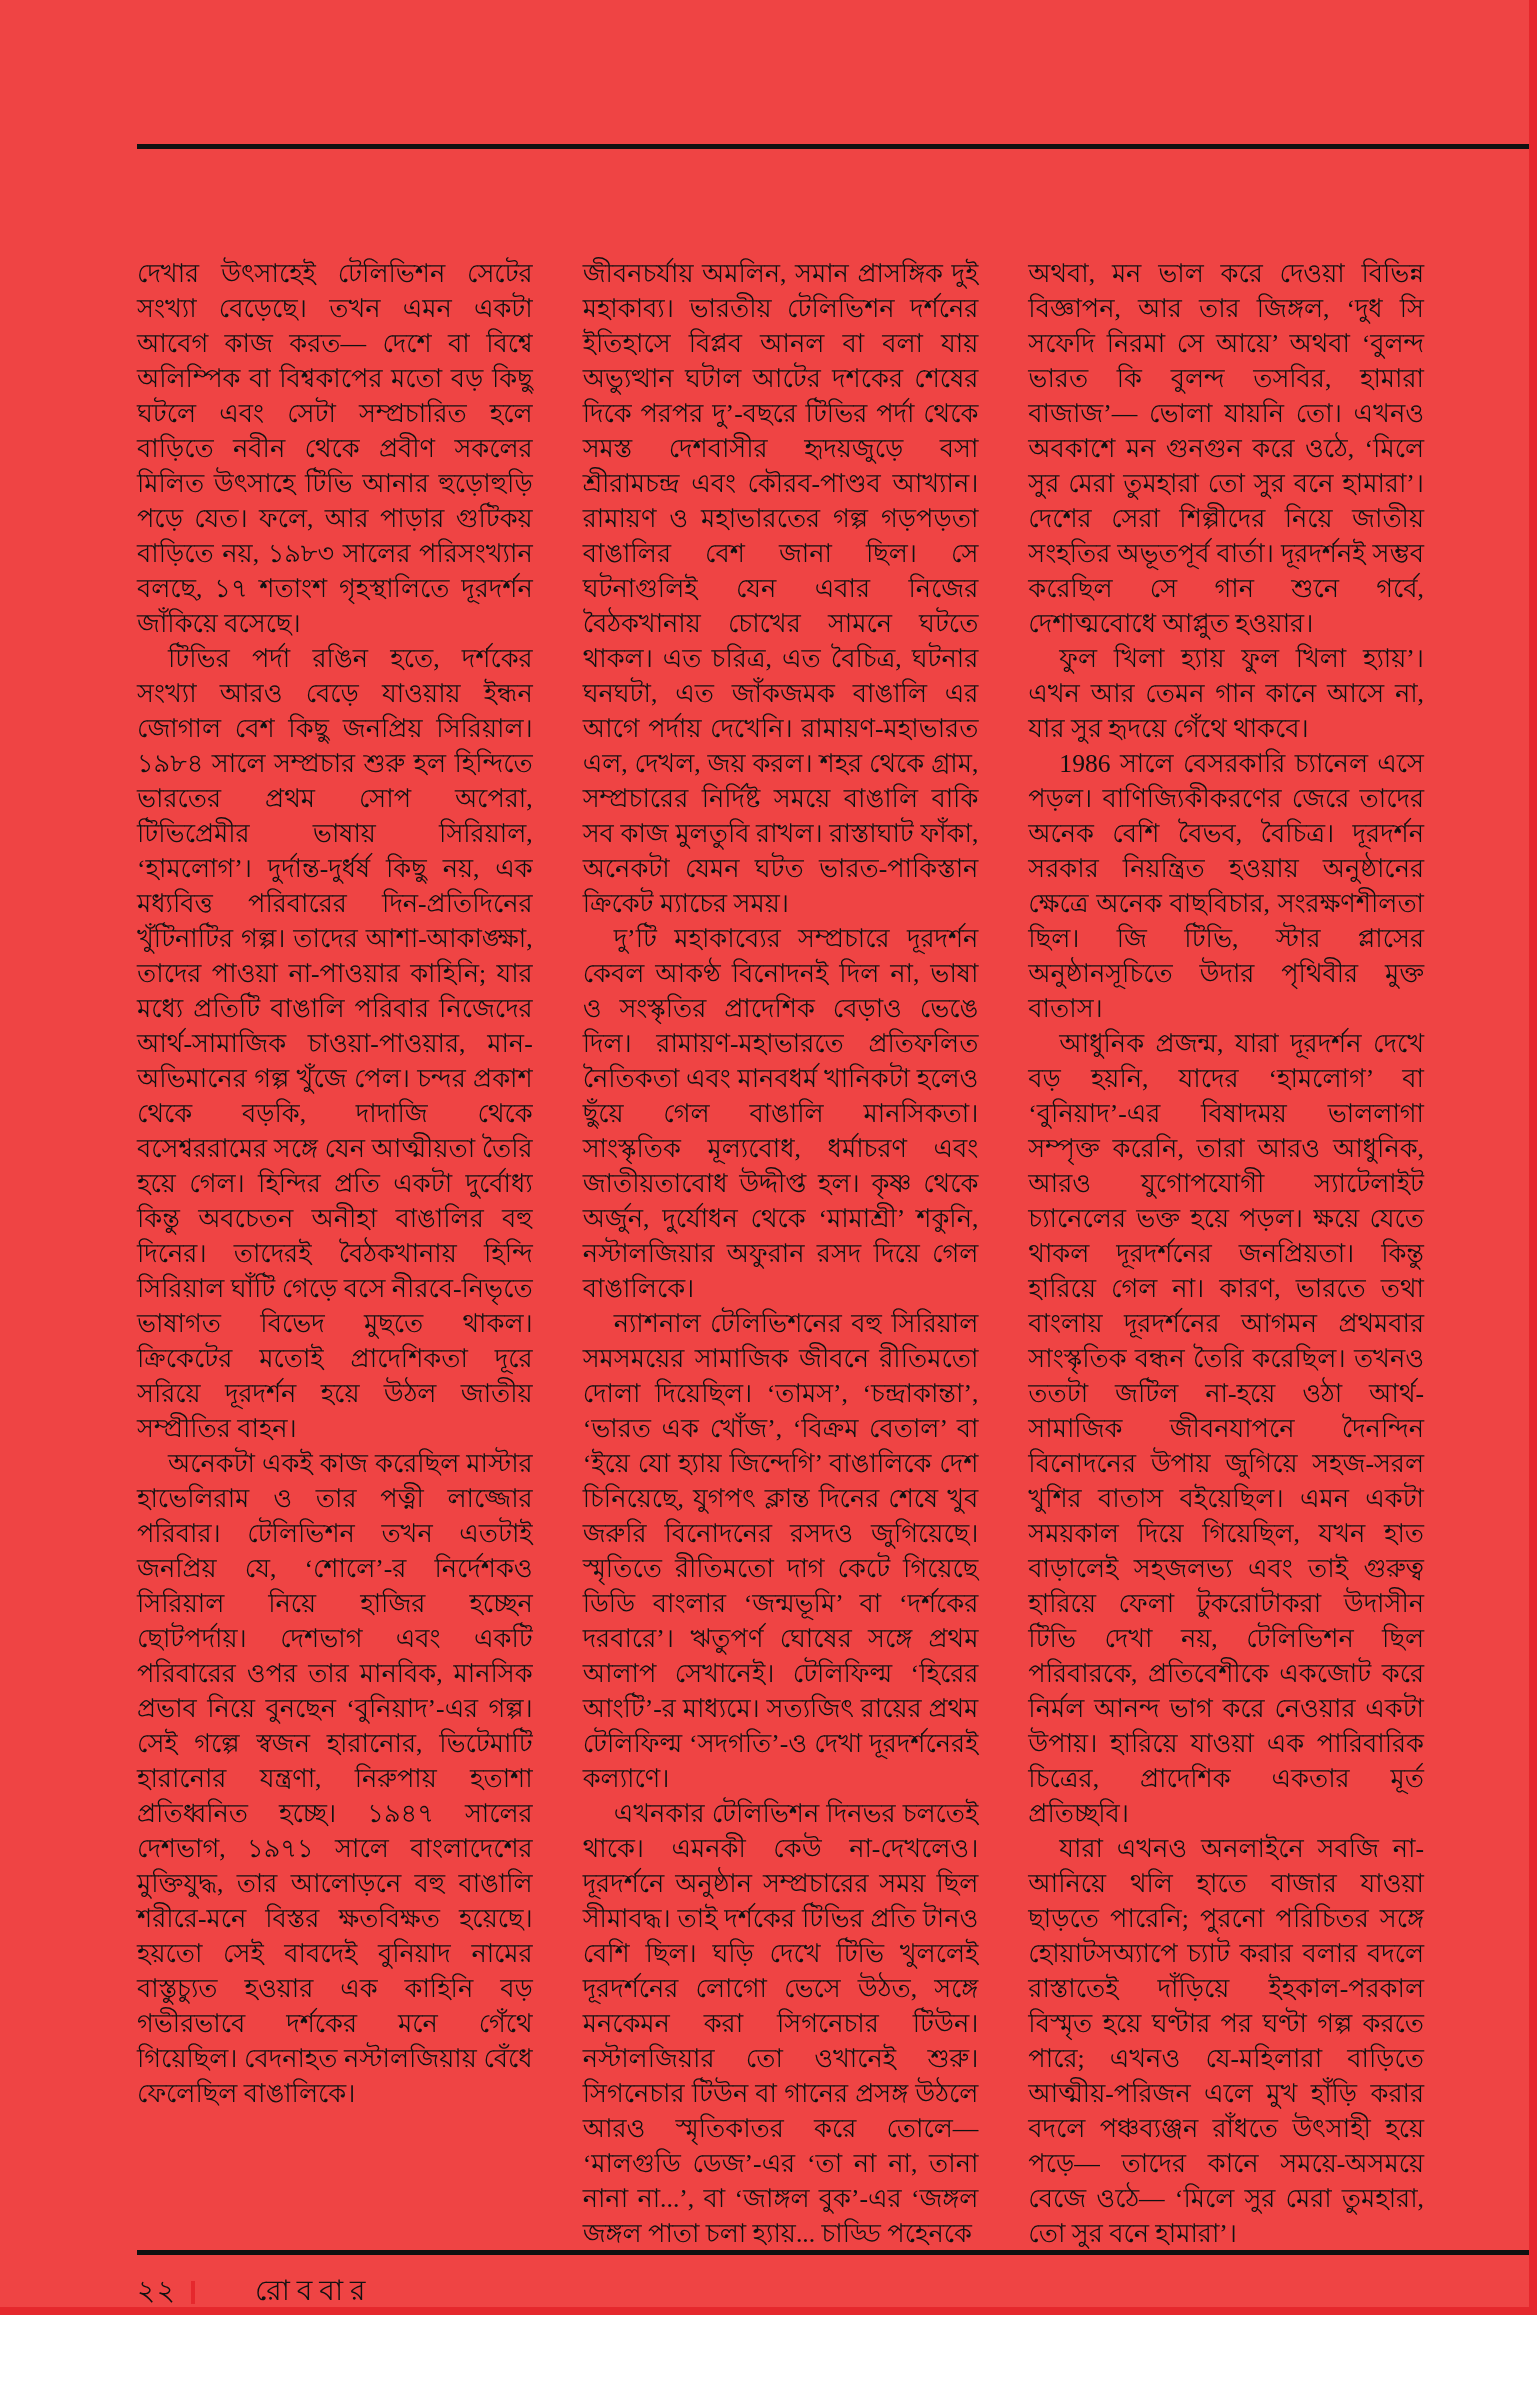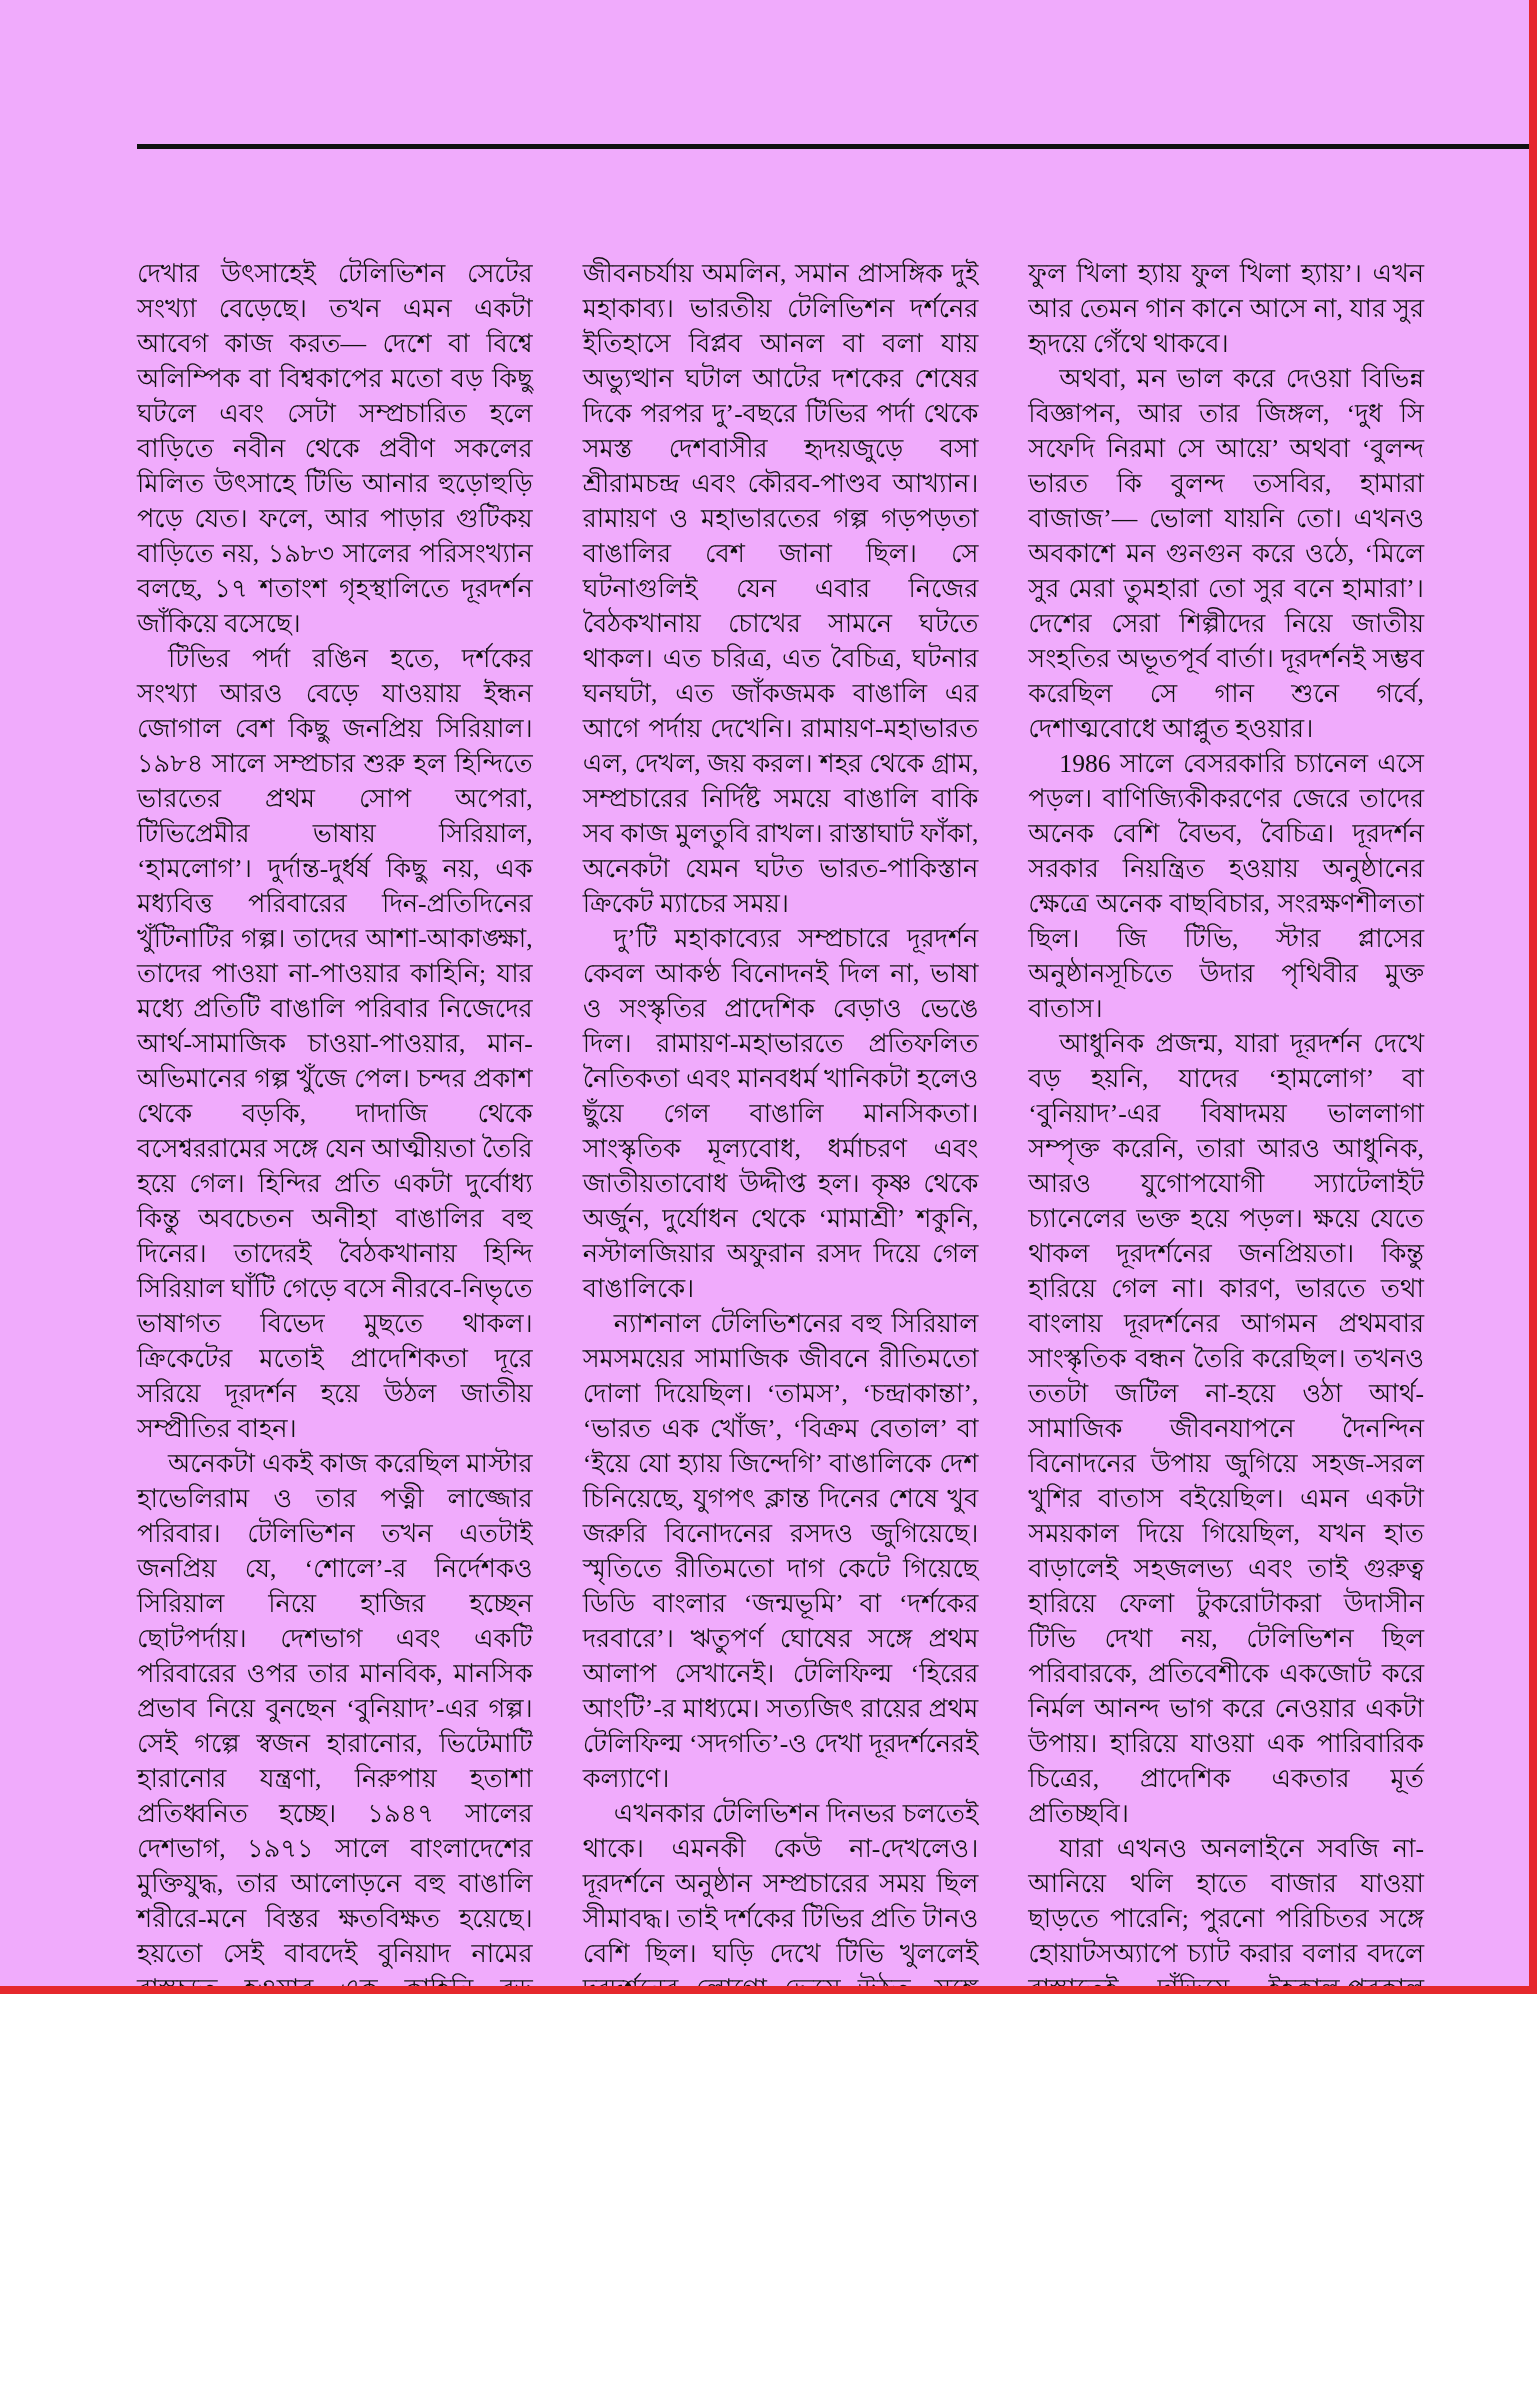--- a/index.html
+++ b/index.html
@@ -1,20 +1,20 @@
 <!DOCTYPE html>
 <html style="font-size:12.4px"><head>
 <meta charset="utf-8">
 <style>
   html, body { margin: 0; padding: 0; background: #ffffff; }
   .page {
     position: relative;
     width: 1538px;
-    height: 1994px;
-    background: #f0abfc;
+    height: 2315px;
+    background: #ef4444;
     overflow: hidden;
     font-family: "Liberation Serif", serif;
     color: #111111;
   }
   .edge-right {
     position: absolute; top: 0; right: 0;
     width: 9.3px; height: 100%;
     background: #e5282d;
   }
   .edge-bottom {
@@ -67,22 +67,22 @@
         <p class="para">টিভির পর্দা রঙিন হতে, দর্শকের সংখ্যা আরও বেড়ে যাওয়ায় ইন্ধন জোগাল বেশ কিছু জনপ্রিয় সিরিয়াল। ১৯৮৪ সালে সম্প্রচার শুরু হল হিন্দিতে ভারতের প্রথম সোপ অপেরা, টিভিপ্রেমীর ভাষায় সিরিয়াল, ‘হামলোগ’। দুর্দান্ত-দুর্ধর্ষ কিছু নয়, এক মধ্যবিত্ত পরিবারের দিন-প্রতিদিনের খুঁটিনাটির গল্প। তাদের আশা-আকাঙ্ক্ষা, তাদের পাওয়া না-পাওয়ার কাহিনি; যার মধ্যে প্রতিটি বাঙালি পরিবার নিজেদের আর্থ-সামাজিক চাওয়া-পাওয়ার, মান-অভিমানের গল্প খুঁজে পেল। চন্দর প্রকাশ থেকে বড়কি, দাদাজি থেকে বসেশ্বররামের সঙ্গে যেন আত্মীয়তা তৈরি হয়ে গেল। হিন্দির প্রতি একটা দুর্বোধ্য কিন্তু অবচেতন অনীহা বাঙালির বহু দিনের। তাদেরই বৈঠকখানায় হিন্দি সিরিয়াল ঘাঁটি গেড়ে বসে নীরবে-নিভৃতে ভাষাগত বিভেদ মুছতে থাকল। ক্রিকেটের মতোই প্রাদেশিকতা দূরে সরিয়ে দূরদর্শন হয়ে উঠল জাতীয় সম্প্রীতির বাহন।</p>
         <p class="para">অনেকটা একই কাজ করেছিল মাস্টার হাভেলিরাম ও তার পত্নী লাজ্জোর পরিবার। টেলিভিশন তখন এতটাই জনপ্রিয় যে, ‘শোলে’-র নির্দেশকও সিরিয়াল নিয়ে হাজির হচ্ছেন ছোটপর্দায়। দেশভাগ এবং একটি পরিবারের ওপর তার মানবিক, মানসিক প্রভাব নিয়ে বুনছেন ‘বুনিয়াদ’-এর গল্প। সেই গল্পে স্বজন হারানোর, ভিটেমাটি হারানোর যন্ত্রণা, নিরুপায় হতাশা প্রতিধ্বনিত হচ্ছে। ১৯৪৭ সালের দেশভাগ, ১৯৭১ সালে বাংলাদেশের মুক্তিযুদ্ধ, তার আলোড়নে বহু বাঙালি শরীরে-মনে বিস্তর ক্ষতবিক্ষত হয়েছে। হয়তো সেই বাবদেই বুনিয়াদ নামের বাস্তুচ্যুত হওয়ার এক কাহিনি বড় গভীরভাবে দর্শকের মনে গেঁথে গিয়েছিল। বেদনাহত নস্টালজিয়ায় বেঁধে ফেলেছিল বাঙালিকে।</p>
       </div>
     <div class="column">
         <p class="para">জীবনচর্যায় অমলিন, সমান প্রাসঙ্গিক দুই মহাকাব্য। ভারতীয় টেলিভিশন দর্শনের ইতিহাসে বিপ্লব আনল বা বলা যায় অভ্যুত্থান ঘটাল আটের দশকের শেষের দিকে পরপর দু’-বছরে টিভির পর্দা থেকে সমস্ত দেশবাসীর হৃদয়জুড়ে বসা শ্রীরামচন্দ্র এবং কৌরব-পাণ্ডব আখ্যান। রামায়ণ ও মহাভারতের গল্প গড়পড়তা বাঙালির বেশ জানা ছিল। সে ঘটনাগুলিই যেন এবার নিজের বৈঠকখানায় চোখের সামনে ঘটতে থাকল। এত চরিত্র, এত বৈচিত্র, ঘটনার ঘনঘটা, এত জাঁকজমক বাঙালি এর আগে পর্দায় দেখেনি। রামায়ণ-মহাভারত এল, দেখল, জয় করল। শহর থেকে গ্রাম, সম্প্রচারের নির্দিষ্ট সময়ে বাঙালি বাকি সব কাজ মুলতুবি রাখল। রাস্তাঘাট ফাঁকা, অনেকটা যেমন ঘটত ভারত-পাকিস্তান ক্রিকেট ম্যাচের সময়।</p>
         <p class="para">দু’টি মহাকাব্যের সম্প্রচারে দূরদর্শন কেবল আকণ্ঠ বিনোদনই দিল না, ভাষা ও সংস্কৃতির প্রাদেশিক বেড়াও ভেঙে দিল। রামায়ণ-মহাভারতে প্রতিফলিত নৈতিকতা এবং মানবধর্ম খানিকটা হলেও ছুঁয়ে গেল বাঙালি মানসিকতা। সাংস্কৃতিক মূল্যবোধ, ধর্মাচরণ এবং জাতীয়তাবোধ উদ্দীপ্ত হল। কৃষ্ণ থেকে অর্জুন, দুর্যোধন থেকে ‘মামাশ্রী’ শকুনি, নস্টালজিয়ার অফুরান রসদ দিয়ে গেল বাঙালিকে।</p>
         <p class="para">ন্যাশনাল টেলিভিশনের বহু সিরিয়াল সমসময়ের সামাজিক জীবনে রীতিমতো দোলা দিয়েছিল। ‘তামস’, ‘চন্দ্রাকান্তা’, ‘ভারত এক খোঁজ’, ‘বিক্রম বেতাল’ বা ‘ইয়ে যো হ্যায় জিন্দেগি’ বাঙালিকে দেশ চিনিয়েছে, যুগপৎ ক্লান্ত দিনের শেষে খুব জরুরি বিনোদনের রসদও জুগিয়েছে। স্মৃতিতে রীতিমতো দাগ কেটে গিয়েছে ডিডি বাংলার ‘জন্মভূমি’ বা ‘দর্শকের দরবারে’। ঋতুপর্ণ ঘোষের সঙ্গে প্রথম আলাপ সেখানেই। টেলিফিল্ম ‘হিরের আংটি’-র মাধ্যমে। সত্যজিৎ রায়ের প্রথম টেলিফিল্ম ‘সদগতি’-ও দেখা দূরদর্শনেরই কল্যাণে।</p>
         <p class="para">এখনকার টেলিভিশন দিনভর চলতেই থাকে। এমনকী কেউ না-দেখলেও। দূরদর্শনে অনুষ্ঠান সম্প্রচারের সময় ছিল সীমাবদ্ধ। তাই দর্শকের টিভির প্রতি টানও বেশি ছিল। ঘড়ি দেখে টিভি খুললেই দূরদর্শনের লোগো ভেসে উঠত, সঙ্গে মনকেমন করা সিগনেচার টিউন। নস্টালজিয়ার তো ওখানেই শুরু। সিগনেচার টিউন বা গানের প্রসঙ্গ উঠলে আরও স্মৃতিকাতর করে তোলে— ‘মালগুডি ডেজ’-এর ‘তা না না, তানা নানা না...’, বা ‘জাঙ্গল বুক’-এর ‘জঙ্গল জঙ্গল পাতা চলা হ্যায়... চাড্ডি পহেনকে</p>
       </div>
     <div class="column">
+        <p class="para">অথবা, মন ভাল করে দেওয়া বিভিন্ন বিজ্ঞাপন, আর তার জিঙ্গল, ‘দুধ সি সফেদি নিরমা সে আয়ে’ অথবা ‘বুলন্দ ভারত কি বুলন্দ তসবির, হামারা বাজাজ’— ভোলা যায়নি তো। এখনও অবকাশে মন গুনগুন করে ওঠে, ‘মিলে সুর মেরা তুমহারা তো সুর বনে হামারা’। দেশের সেরা শিল্পীদের নিয়ে জাতীয় সংহতির অভূতপূর্ব বার্তা। দূরদর্শনই সম্ভব করেছিল সে গান শুনে গর্বে, দেশাত্মবোধে আপ্লুত হওয়ার।</p>
         <p class="para">ফুল খিলা হ্যায় ফুল খিলা হ্যায়’। এখন আর তেমন গান কানে আসে না, যার সুর হৃদয়ে গেঁথে থাকবে।</p>
-        <p class="para">অথবা, মন ভাল করে দেওয়া বিভিন্ন বিজ্ঞাপন, আর তার জিঙ্গল, ‘দুধ সি সফেদি নিরমা সে আয়ে’ অথবা ‘বুলন্দ ভারত কি বুলন্দ তসবির, হামারা বাজাজ’— ভোলা যায়নি তো। এখনও অবকাশে মন গুনগুন করে ওঠে, ‘মিলে সুর মেরা তুমহারা তো সুর বনে হামারা’। দেশের সেরা শিল্পীদের নিয়ে জাতীয় সংহতির অভূতপূর্ব বার্তা। দূরদর্শনই সম্ভব করেছিল সে গান শুনে গর্বে, দেশাত্মবোধে আপ্লুত হওয়ার।</p>
         <p class="para">1986 সালে বেসরকারি চ্যানেল এসে পড়ল। বাণিজ্যিকীকরণের জেরে তাদের অনেক বেশি বৈভব, বৈচিত্র। দূরদর্শন সরকার নিয়ন্ত্রিত হওয়ায় অনুষ্ঠানের ক্ষেত্রে অনেক বাছবিচার, সংরক্ষণশীলতা ছিল। জি টিভি, স্টার প্লাসের অনুষ্ঠানসূচিতে উদার পৃথিবীর মুক্ত বাতাস।</p>
         <p class="para">আধুনিক প্রজন্ম, যারা দূরদর্শন দেখে বড় হয়নি, যাদের ‘হামলোগ’ বা ‘বুনিয়াদ’-এর বিষাদময় ভাললাগা সম্পৃক্ত করেনি, তারা আরও আধুনিক, আরও যুগোপযোগী স্যাটেলাইট চ্যানেলের ভক্ত হয়ে পড়ল। ক্ষয়ে যেতে থাকল দূরদর্শনের জনপ্রিয়তা। কিন্তু হারিয়ে গেল না। কারণ, ভারতে তথা বাংলায় দূরদর্শনের আগমন প্রথমবার সাংস্কৃতিক বন্ধন তৈরি করেছিল। তখনও ততটা জটিল না-হয়ে ওঠা আর্থ-সামাজিক জীবনযাপনে দৈনন্দিন বিনোদনের উপায় জুগিয়ে সহজ-সরল খুশির বাতাস বইয়েছিল। এমন একটা সময়কাল দিয়ে গিয়েছিল, যখন হাত বাড়ালেই সহজলভ্য এবং তাই গুরুত্ব হারিয়ে ফেলা টুকরোটাকরা উদাসীন টিভি দেখা নয়, টেলিভিশন ছিল পরিবারকে, প্রতিবেশীকে একজোট করে নির্মল আনন্দ ভাগ করে নেওয়ার একটা উপায়। হারিয়ে যাওয়া এক পারিবারিক চিত্রের, প্রাদেশিক একতার মূর্ত প্রতিচ্ছবি।</p>
         <p class="para">যারা এখনও অনলাইনে সবজি না-আনিয়ে থলি হাতে বাজার যাওয়া ছাড়তে পারেনি; পুরনো পরিচিতর সঙ্গে হোয়াটসঅ্যাপে চ্যাট করার বলার বদলে রাস্তাতেই দাঁড়িয়ে ইহকাল-পরকাল বিস্মৃত হয়ে ঘণ্টার পর ঘণ্টা গল্প করতে পারে; এখনও যে-মহিলারা বাড়িতে আত্মীয়-পরিজন এলে মুখ হাঁড়ি করার বদলে পঞ্চব্যঞ্জন রাঁধতে উৎসাহী হয়ে পড়ে— তাদের কানে সময়ে-অসময়ে বেজে ওঠে— ‘মিলে সুর মেরা তুমহারা, তো সুর বনে হামারা’।</p>
       </div>
   </div>
 
   <div class="footer-rule"></div>
 
   <div class="page-footer">
     <span class="page-number">২২</span>

